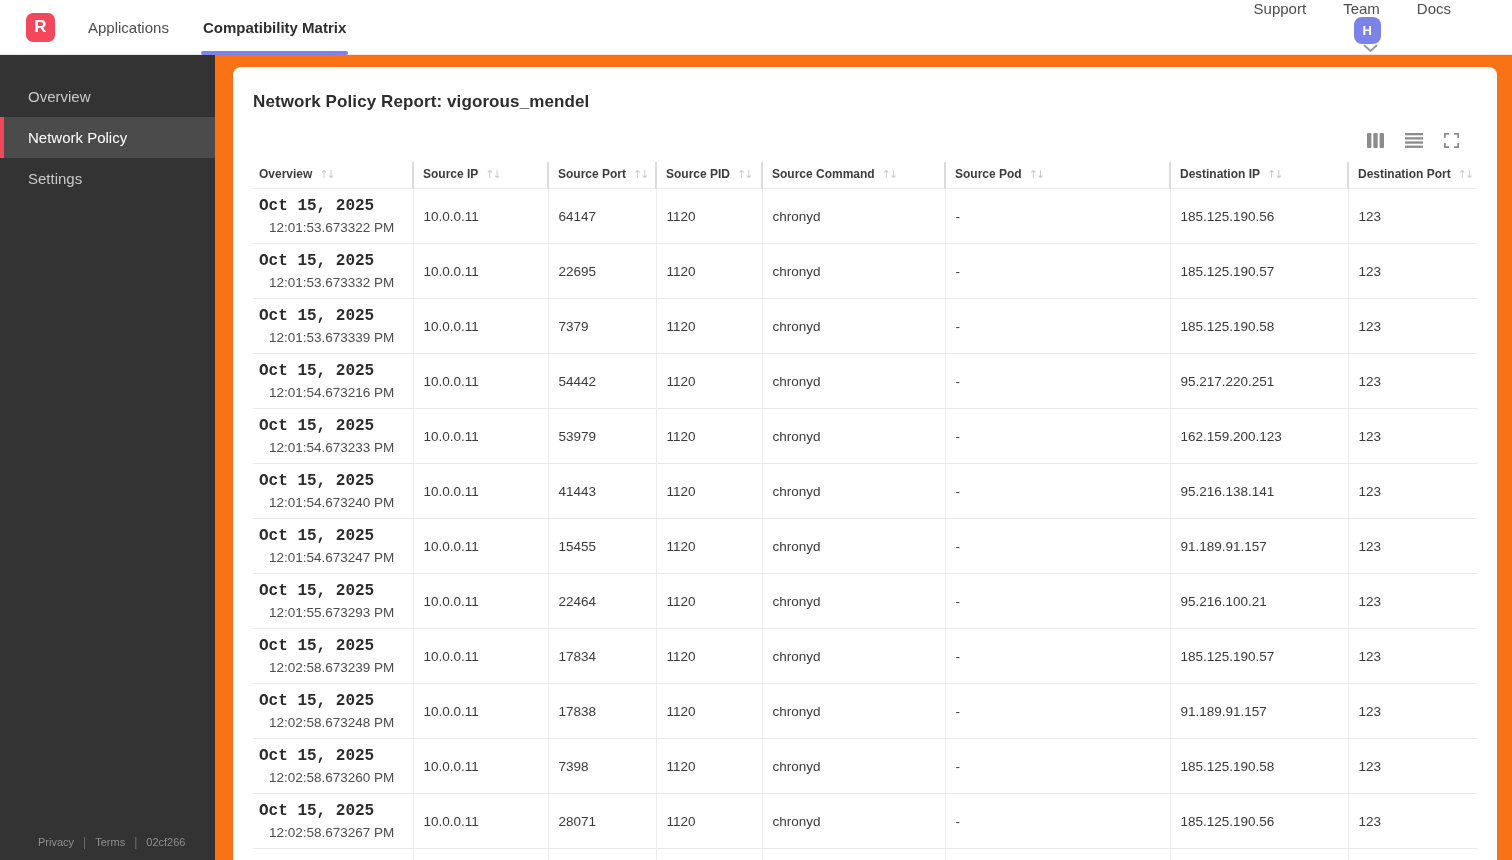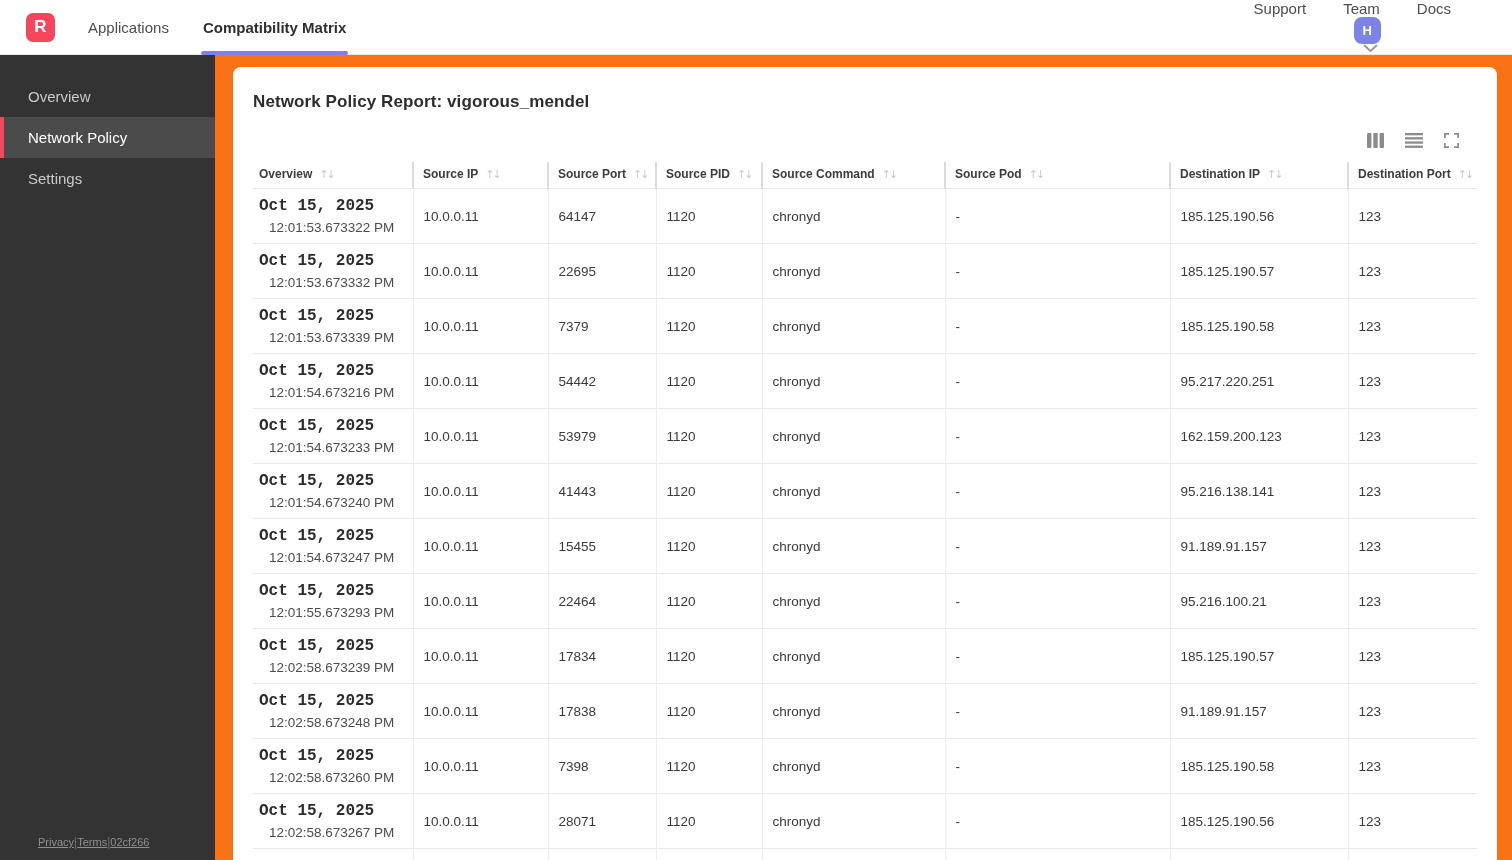--- a/index.html
+++ b/index.html
@@ -50,21 +50,21 @@
   .side-nav { padding-top: 21px; }
   .side-item {
     height: 41px; display: flex; align-items: center; padding-left: 28px;
     color: #c9c9c9; font-size: 15px; cursor: pointer;
   }
   .side-item.active {
     background: #4b4b4b; color: #fff; border-left: 4px solid #f5475c; padding-left: 24px;
   }
   .side-footer {
     margin-top: auto; padding: 0 10px 11px 38px; color: #8f8f8f; font-size: 11px;
-    display: flex; align-items: center; white-space: nowrap; text-decoration: underline;
+    display: flex; align-items: center; gap: 9px; white-space: nowrap;
   }
   .side-footer .divider { color: #6f6f6f; font-size: 12px; }
   .side-footer-item { cursor: default; }
 
   
   .main { position: fixed; top: 55px; left: 215px; right: 0; bottom: 0; background: #f97316; overflow: hidden; }
   .card {
     margin: 12px 15px 0 18px; background: #fff; border-radius: 8px;
     box-shadow: 0 1px 3px rgba(0,0,0,.06);
     padding: 25px 20px 0 20px; height: 920px;

